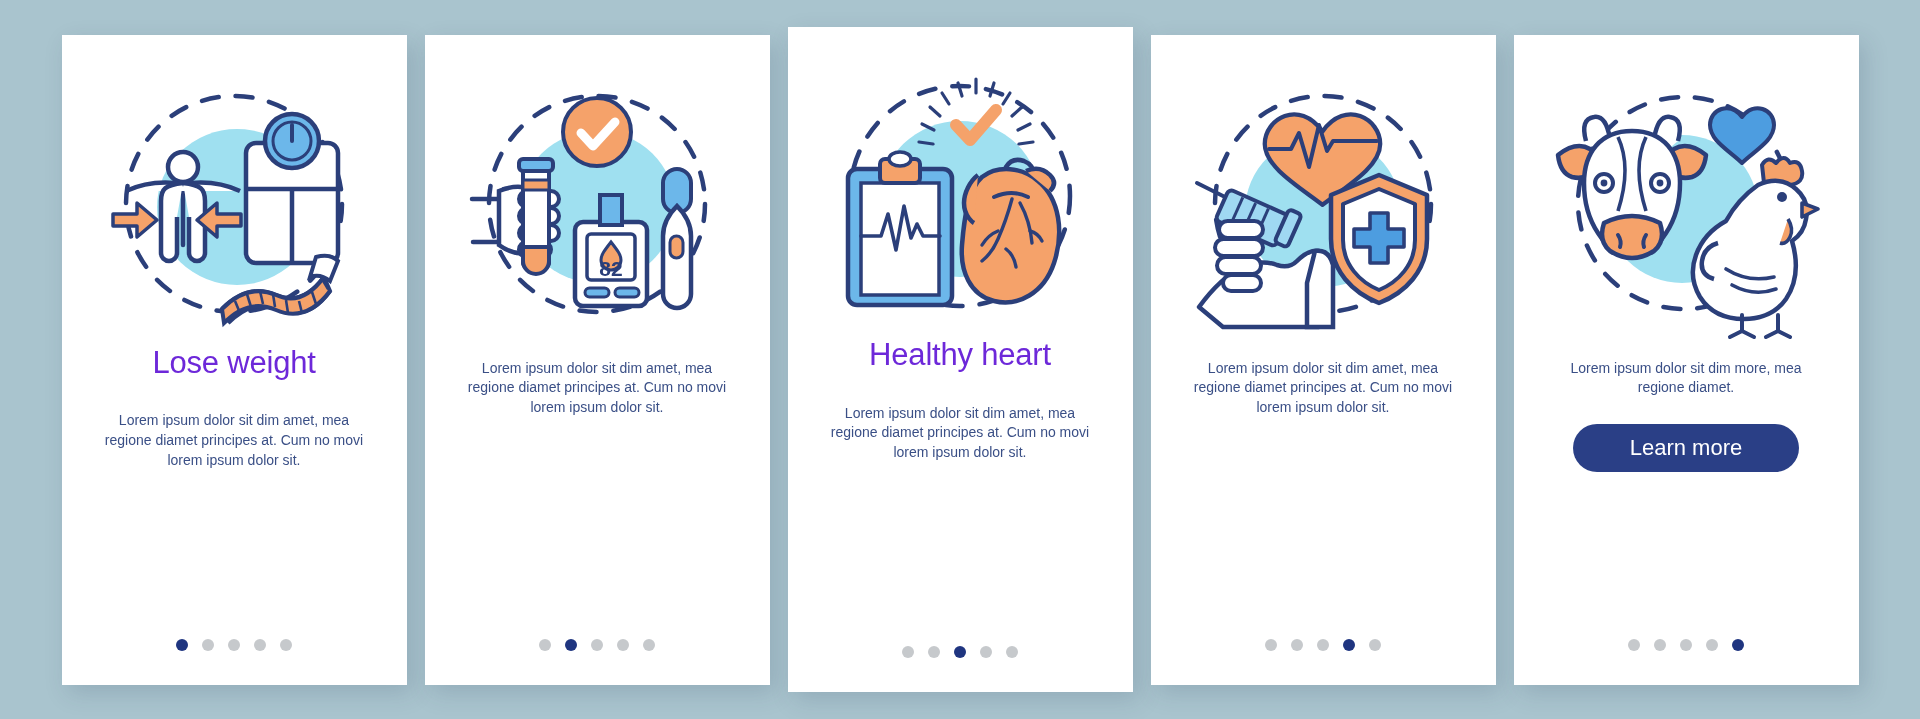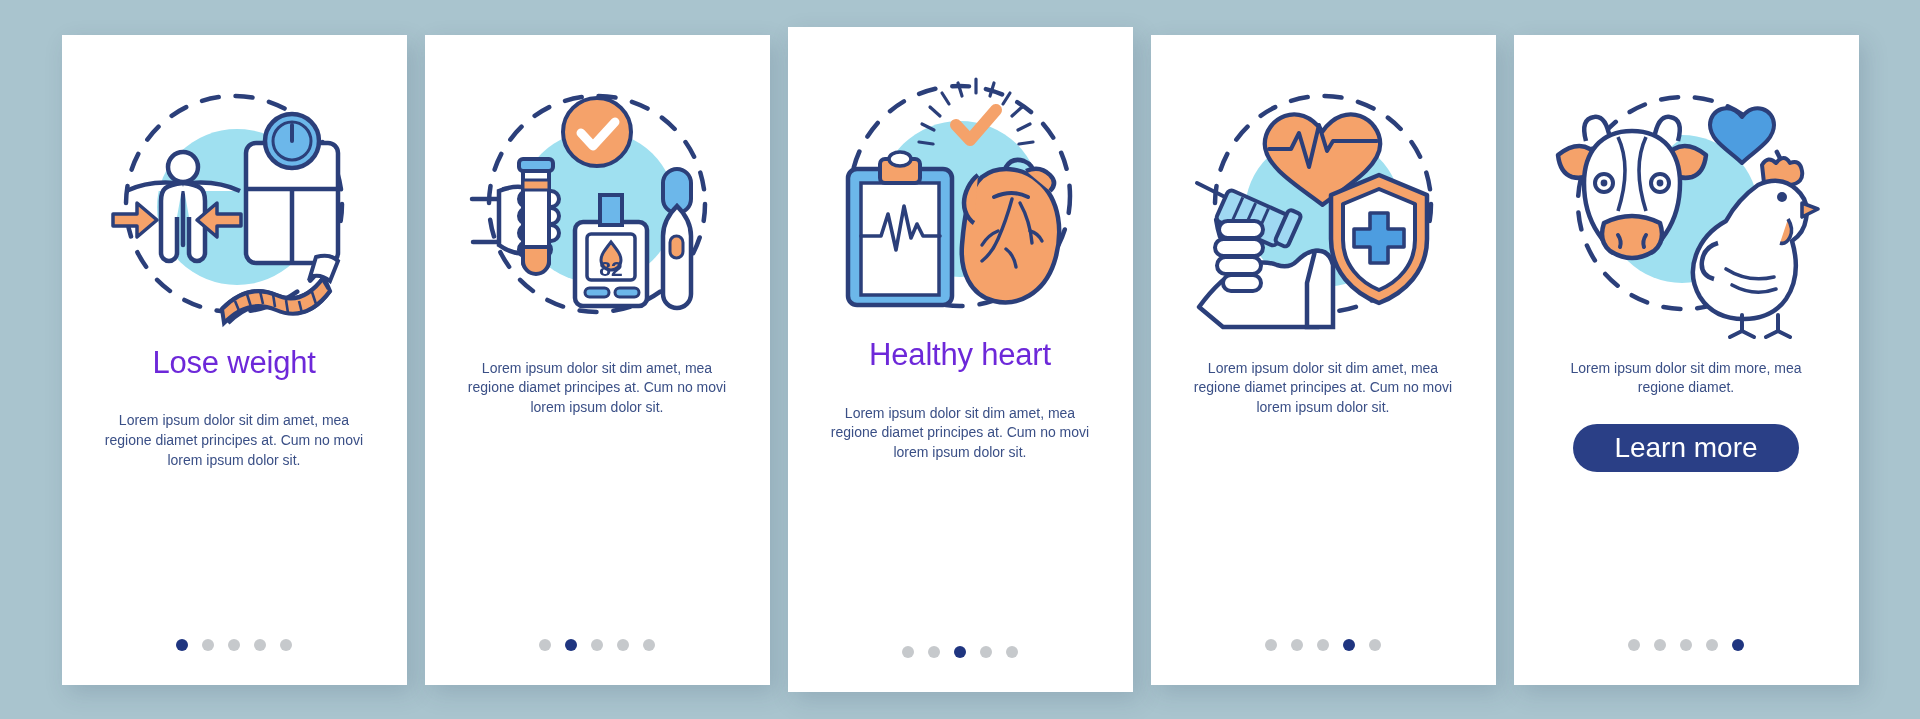--- a/index.html
+++ b/index.html
@@ -68,21 +68,21 @@
     max-width: 330px;
   }
   .spacer { flex: 1 1 auto; }
 
   .learn-more {
     display: inline-flex;
     align-items: center;
     justify-content: center;
     background: #2a3f86;
     color: #ffffff;
-    font-size: 28px;
+    font-size: 22px;
     border: none;
     border-radius: 999px;
     width: 226px;
     height: 48px;
     cursor: pointer;
     margin-top: 26px;
     font-family: "Liberation Sans", sans-serif;
   }
 
   .dots {

